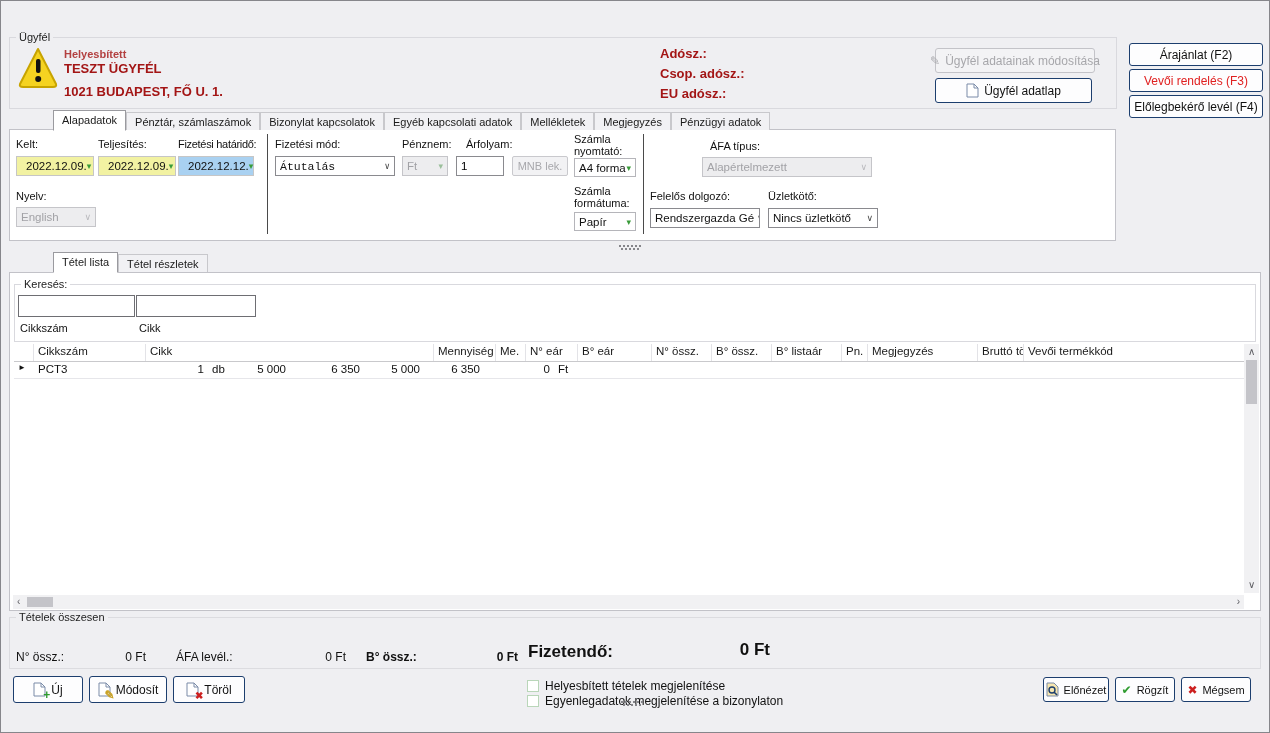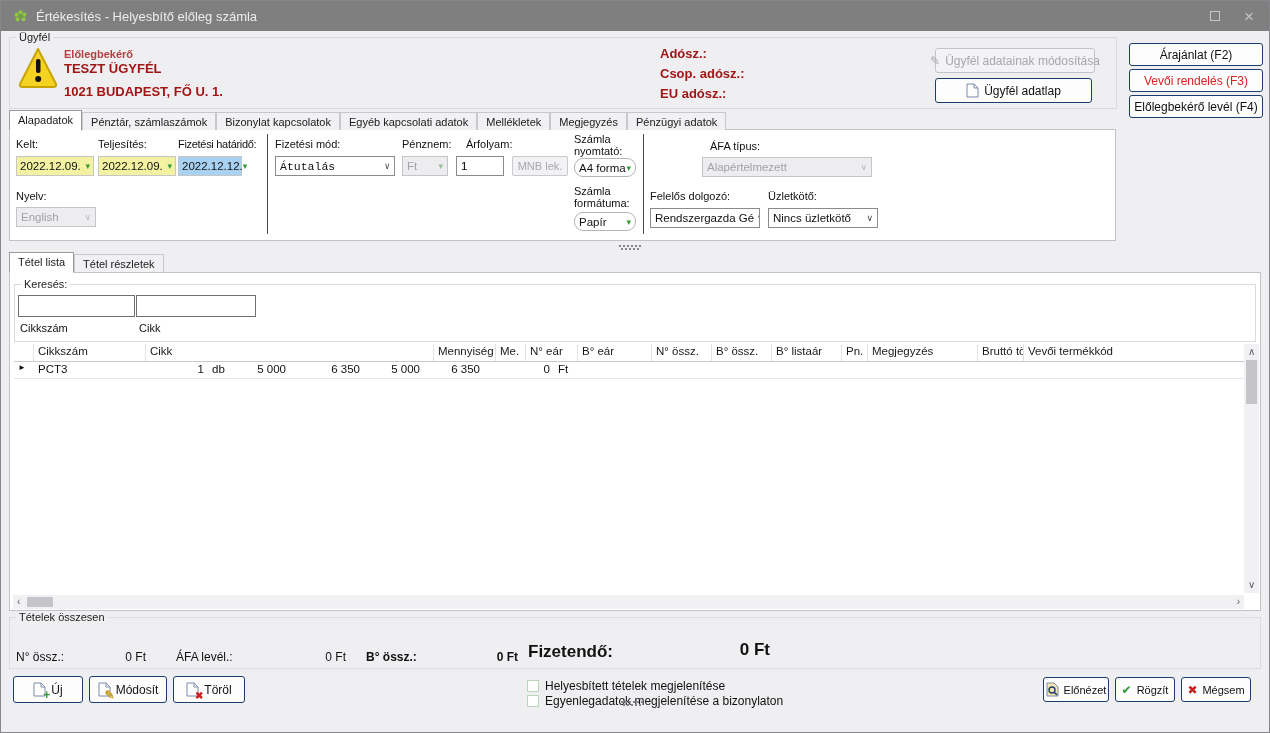--- a/index.html
+++ b/index.html
@@ -21,39 +21,39 @@
   .grplabel{position:absolute;top:-7px;left:6px;background:#EFEFF2;padding:0 3px;
             font-size:11px;color:#222;}
   .redsmall{font-size:11px;color:#B34040;font-weight:bold;}
   .redbig{font-size:13px;color:#A31515;font-weight:bold;}
   .btn{position:absolute;border:1px solid #1C3E6E;background:#FDFDFE;border-radius:3px;
        display:flex;align-items:center;justify-content:center;gap:5px;font-size:12px;
        color:#111;white-space:nowrap;}
   .btn.dis{border-color:#C3C3C8;color:#A7A7AB;background:#F3F3F5;}
   .btn.redtext{color:#E02020;}
   
-  .tabstrip{position:absolute;display:flex;align-items:flex-end;height:20px;z-index:3;}
+  .tabstrip{position:absolute;display:flex;align-items:flex-end;height:20px;z-index:3;margin-left:44px;}
   .tab{font-size:11px;padding:3px 8px 3px;border:1px solid #C8C8CC;border-bottom:none;
        background:#F1F1F4;height:18px;white-space:nowrap;color:#1a1a1a;}
   .tab.active{background:#FFF;border:1px solid #9A9A9F;border-bottom:1px solid #FFF;
        height:21px;margin-bottom:-1px;}
   
   .panel{position:absolute;background:#FFF;border:1px solid #C2C2C8;}
   .fl{position:absolute;font-size:11px;color:#111;white-space:nowrap;}
   .fl2{line-height:12px;}
   .datef{position:absolute;height:20px;background:#F2F2A2;border:1px solid #C6C6C6;
-         display:flex;align-items:center;padding:0 3px;font-size:11.5px;}
+         display:flex;align-items:center;padding:0 9px;font-size:11.5px;}
   .datef.blue{background:#A9D1F1;}
   .garrow{margin-left:auto;color:#3A9B3A;font-size:9px;}
   .combo{position:absolute;height:20px;background:#FFF;border:1px solid #8A8A8F;
          display:flex;align-items:center;padding:0 4px;font-size:11.5px;white-space:nowrap;overflow:hidden;}
   .combo .chv{margin-left:auto;color:#444;font-size:9px;padding-left:3px;}
   .combo.dis{background:#EDEDEF;border-color:#C5C5C9;color:#A2A2A6;}
   .combo.dis .chv{color:#B8B8BC;}
-  .combo.green{border-color:#B5B5BA;border-radius:9px;}
+  .combo.green{border-color:#B5B5BA;}
   .vdiv{position:absolute;width:1px;background:#4A4A4A;}
   .tinput{position:absolute;height:20px;border:1px solid #8A8A8F;font-size:11.5px;
           padding:0 4px;font-family:"Liberation Sans",sans-serif;background:#FFF;}
   .sbtn{position:absolute;border:1px solid #C9C9CD;background:#F2F2F4;color:#A8A8AC;
         font-size:11px;display:flex;align-items:center;justify-content:center;border-radius:2px;}
   
   .gripdots{position:absolute;width:2px;height:2px;background:#85858A;
     box-shadow:4px 0 #85858A,8px 0 #85858A,12px 0 #85858A,16px 0 #85858A,20px 0 #85858A,
                2px 3px #85858A,6px 3px #85858A,10px 3px #85858A,14px 3px #85858A,18px 3px #85858A;}
   
@@ -84,46 +84,29 @@
   .badge{position:absolute;right:-4px;bottom:-4px;font-size:10px;font-weight:bold;line-height:1;}
   .pencil{font-size:12px;color:#C9A227;}
   .pencil.gray{color:#ABABAF;}
   .rowmark{font-size:8px;color:#111;}
 </style>
 </head>
 <body>
 
 <div class="win">
 
-  <div class="titlebar">
-    <svg class="appicon" viewBox="0 0 16 16">
-      <circle cx="8" cy="3.5" r="2.2" fill="#8DC63F"></circle>
-        <circle cx="12.2" cy="6" r="2.2" fill="#8DC63F"></circle>
-      <circle cx="11.2" cy="11" r="2.2" fill="#8DC63F"></circle>
-        <circle cx="4.8" cy="11" r="2.2" fill="#8DC63F"></circle>
-      <circle cx="3.8" cy="6" r="2.2" fill="#8DC63F"></circle>
-        <circle cx="8" cy="7.5" r="2" fill="#6FA52F"></circle>
-    </svg>
-    <span>Értékesítés - Helyesbítő előleg számla</span>
-    <span class="winbtn" style="left:1196px;">
-        <span class="maxbox"></span>
-      </span>
-    <span class="winbtn closex" style="left:1230px;">
-        <span>×</span>
-      </span>
-  </div>
 
   <div class="grp" style="left:8px;top:36px;width:1108px;height:72px;">
     <span class="grplabel">Ügyfél</span>
     <svg class="abs" style="left:8px;top:8px;" width="40" height="44" viewBox="0 0 40 44">
       <path d="M20 3 L38 38 Q39 41 35 41 L5 41 Q1 41 2 38 Z" fill="#F5D321" stroke="#C8A400" stroke-width="2" stroke-linejoin="round"></path>
       <rect x="18" y="13" width="4.5" height="14" rx="2" fill="#111"></rect>
       <circle cx="20.2" cy="33" r="3" fill="#111"></circle>
     </svg>
-    <div class="abs redsmall" style="left:54px;top:10px;">Előlegbekérő</div>
+    <div class="abs redsmall" style="left:54px;top:10px;">Helyesbített</div>
     <div class="abs redbig" style="left:54px;top:23px;">TESZT ÜGYFÉL</div>
     <div class="abs redbig" style="left:54px;top:46px;">1021 BUDAPEST, FŐ U. 1.</div>
     <div class="abs redbig" style="left:650px;top:8px;">Adósz.:</div>
     <div class="abs redbig" style="left:650px;top:28px;">Csop. adósz.:</div>
     <div class="abs redbig" style="left:650px;top:48px;">EU adósz.:</div>
     <div class="btn dis" style="left:925px;top:10px;width:160px;height:25px;">
       <span class="pencil gray">✎</span>
       <span>Ügyfél adatainak módosítása</span>
     </div>
     <div class="btn" style="left:925px;top:40px;width:157px;height:25px;">
@@ -162,21 +145,21 @@
     <div class="datef" style="left:6px;top:26px;width:78px;">
       <span>2022.12.09.</span>
       <span class="garrow">▾</span>
     </div>
     <div class="fl" style="left:88px;top:8px;">Teljesítés:</div>
     <div class="datef" style="left:88px;top:26px;width:78px;">
       <span>2022.12.09.</span>
       <span class="garrow">▾</span>
     </div>
     <div class="fl" style="left:168px;top:8px;letter-spacing:-0.3px;">Fizetési határidő:</div>
-    <div class="datef blue" style="left:168px;top:26px;width:64px;">
+    <div class="datef blue" style="left:168px;top:26px;width:76px;">
       <span>2022.12.12.</span>
       <span class="garrow">▾</span>
     </div>
     <div class="vdiv" style="left:257px;top:4px;height:100px;"></div>
 
     <div class="fl" style="left:265px;top:8px;">Fizetési mód:</div>
     <div class="combo" style="left:265px;top:26px;width:120px;font-family:Liberation Mono, monospace;">
       <span>Átutalás</span>
       <span class="chv">∨</span>
     </div>

